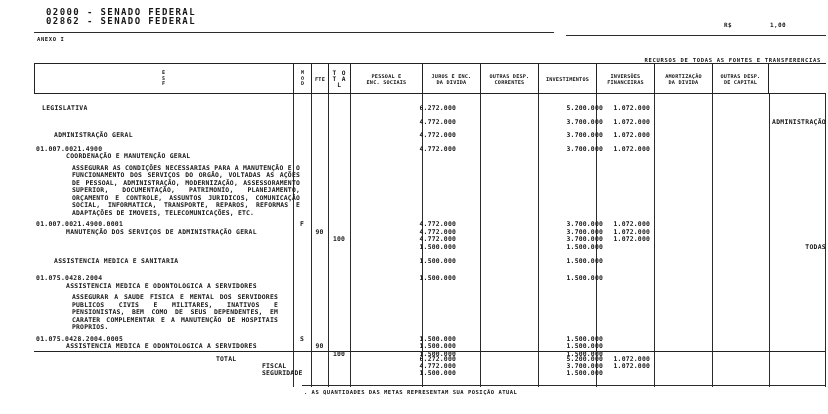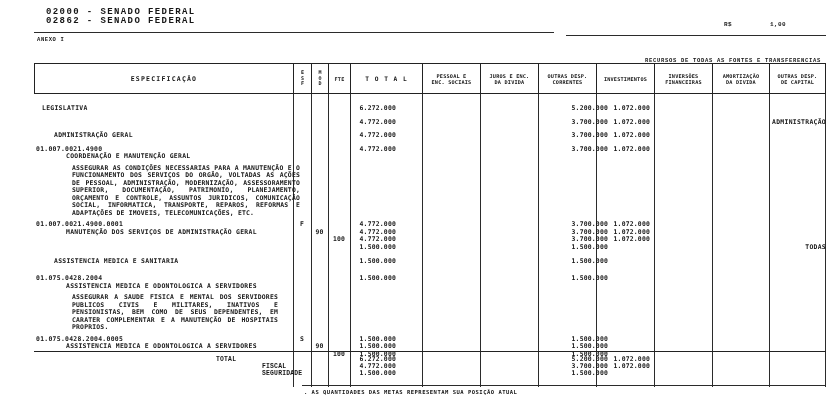--- a/index.html
+++ b/index.html
@@ -2,21 +2,21 @@
 <html><head>
 <meta charset="utf-8">
 <style>
   html,body{margin:0;padding:0;}
   body{
     width:828px;height:414px;background:#ffffff;overflow:hidden;
     font-family:"DejaVu Sans Mono","Liberation Mono",monospace;
     font-weight:700;color:#161616;
   }
   .doc{position:relative;width:828px;height:414px;background:#fff;}
-  .abs{position:absolute;font-family:Liberation Mono, monospace;}
+  .abs{position:absolute;}
   .pre{white-space:pre-line;}
   .rule{position:absolute;height:1px;background:#2b2b2b;}
 
   
   .org{left:46px;font-size:9px;letter-spacing:1.4px;line-height:9px;}
   .anexo{left:37px;top:36px;font-size:5.5px;letter-spacing:.6px;}
   .rs{top:21px;font-size:6px;letter-spacing:.4px;}
   .credito{left:560px;top:39px;width:260px;text-align:right;font-size:6.5px;letter-spacing:.4px;}
   .titulo{left:44px;top:47px;font-size:9px;letter-spacing:1.4px;}
   .recursos{left:540px;top:57px;width:281px;text-align:right;font-size:5.5px;letter-spacing:.7px;}
@@ -37,22 +37,22 @@
   .th.stack{font-size:5px;line-height:5.4px;}
   .th.total-h{font-size:6.2px;letter-spacing:1px;}
 
   .tbody{position:relative;padding-top:5px;font-size:6.4px;line-height:7.5px;letter-spacing:.2px;}
   .vl{position:absolute;top:0;bottom:0;width:1px;background:#2b2b2b;}
   .row{position:relative;}
   .spec{letter-spacing:.3px;}
   .para{width:228px;text-align:justify;margin-left:38px;}
   .para.p2{width:206px;}
   .val{position:absolute;top:0;text-align:right;}
-  .v-total{left:316px;width:46px;}
-  .v-outras{left:504px;width:70px;}
+  .v-total{left:316px;width:62px;padding-left:44px;}
+  .v-outras{left:504px;width:38px;padding-left:27px;}
   .v-invest{left:562px;width:54px;}
   .f-esf{position:absolute;top:0;left:259px;width:18px;text-align:center;}
   .f-mod{position:absolute;top:0;left:277px;width:17px;text-align:center;}
   .f-fte{position:absolute;top:0;left:294px;width:22px;text-align:center;}
 
   .tfoot{position:relative;height:35px;border-top:1px solid #222;font-size:6.4px;line-height:7.3px;letter-spacing:.2px;}
   .tfoot .bottomline{position:absolute;left:268px;width:524px;top:33px;height:1px;background:#2b2b2b;}
   .footnote{margin-left:270px;margin-top:2px;font-size:5.5px;letter-spacing:.5px;}
 
   .mt6{margin-top:6px;} .mt5{margin-top:10px;} .mt4{margin-top:4px;} .mt8{margin-top:8px;}
@@ -71,21 +71,20 @@
   <span class="abs rs" style="left:724px;">R$</span>
   <span class="abs rs" style="left:770px;">1,00</span>
   <div class="rule" style="left:566px;top:35px;width:260px;"></div>
 
   <div class="abs anexo">ANEXO I</div>
   <div class="abs recursos">RECURSOS DE TODAS AS FONTES E TRANSFERENCIAS</div>
 
   <div class="tbl">
 
     <div class="thead">
-      <div class="th">ESPECIFICAÇÃO</div>
       <div class="th stack pre">E
 S
 F</div>
       <div class="th stack pre">M
 O
 D</div>
       <div class="th">FTE</div>
       <div class="th total-h">T O T A L</div>
       <div class="th pre">PESSOAL E
 ENC. SOCIAIS</div>

